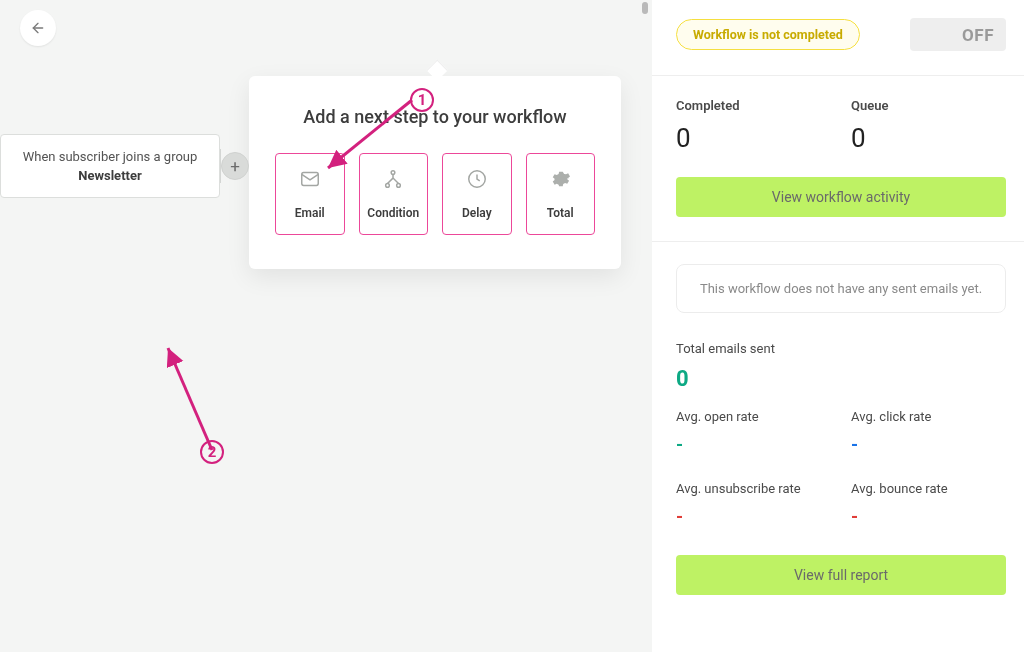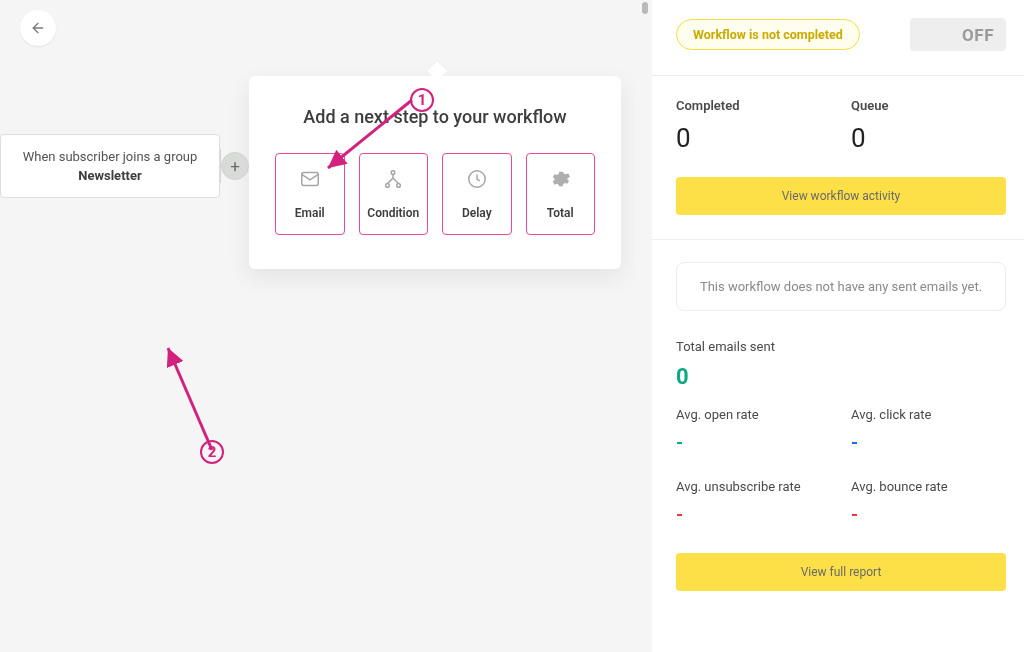--- a/index.html
+++ b/index.html
@@ -69,21 +69,21 @@
     align-items:center; justify-content:flex-end; padding:0 12px;
     color:#9a9a9a; font-weight:700; font-size:17px; letter-spacing:0.5px; cursor:pointer;
   }
   .divider { height:1px; background:#eeeeee; margin:24px -24px 22px -24px; }
 
   .stats-grid { display:grid; grid-template-columns: 1fr 1fr; gap:8px 20px; }
   .stat-label { font-size:13px; color:#4a4a4a; font-weight:600; }
   .stat-value { font-size:26px; color:#222; font-weight:400; margin-top:10px; }
 
   .wide-btn {
-    width:100%; background:#fde047; color:#6a6a6a; font-size:12px;
+    width:100%; background:#bef264; color:#6a6a6a; font-size:14px;
     border:none; border-radius:4px; padding:12px 0; cursor:pointer; text-align:center;
   }
   .note-box {
     background:#fff; border:1px solid #ececec; border-radius:8px; padding:16px;
     color:#8a8a8a; font-size:13px; text-align:center;
   }
   .metric-label { font-size:13px; color:#4a4a4a; font-weight:400; }
   .metric-dash { font-size:18px; font-weight:700; margin-top:10px; }
   .teal { color:#0da984; }
   .blue { color:#1a73e8; }

